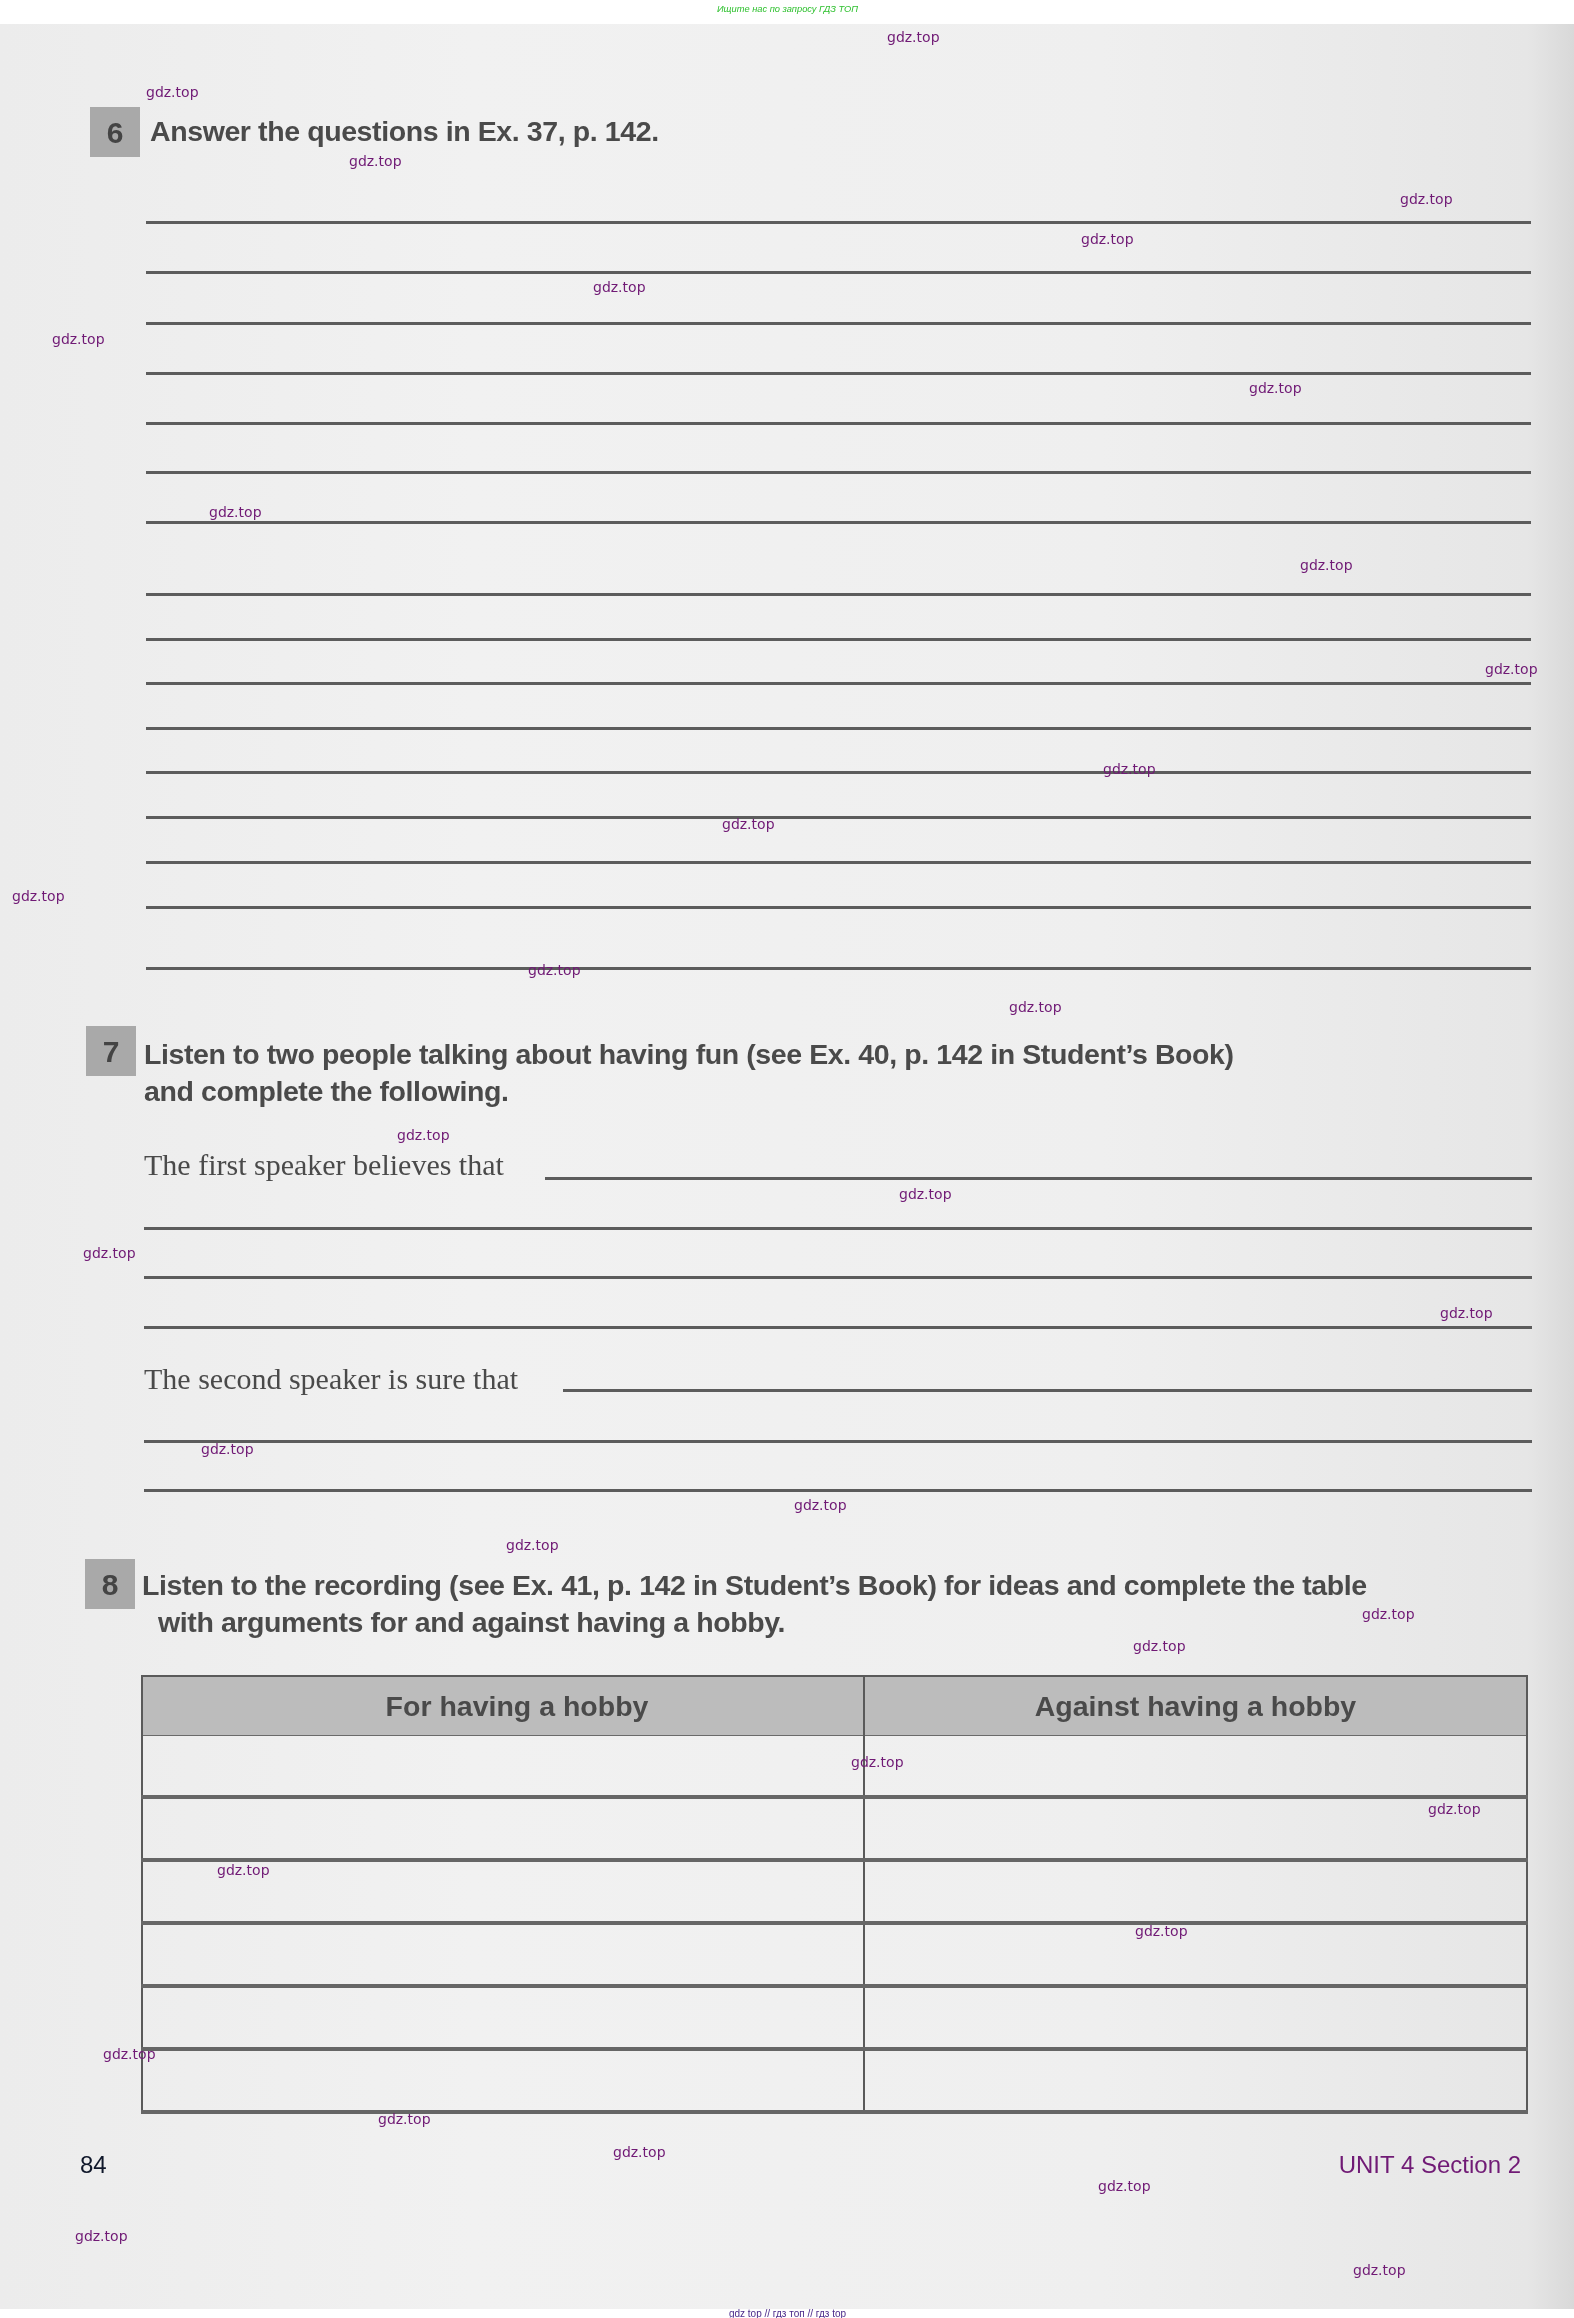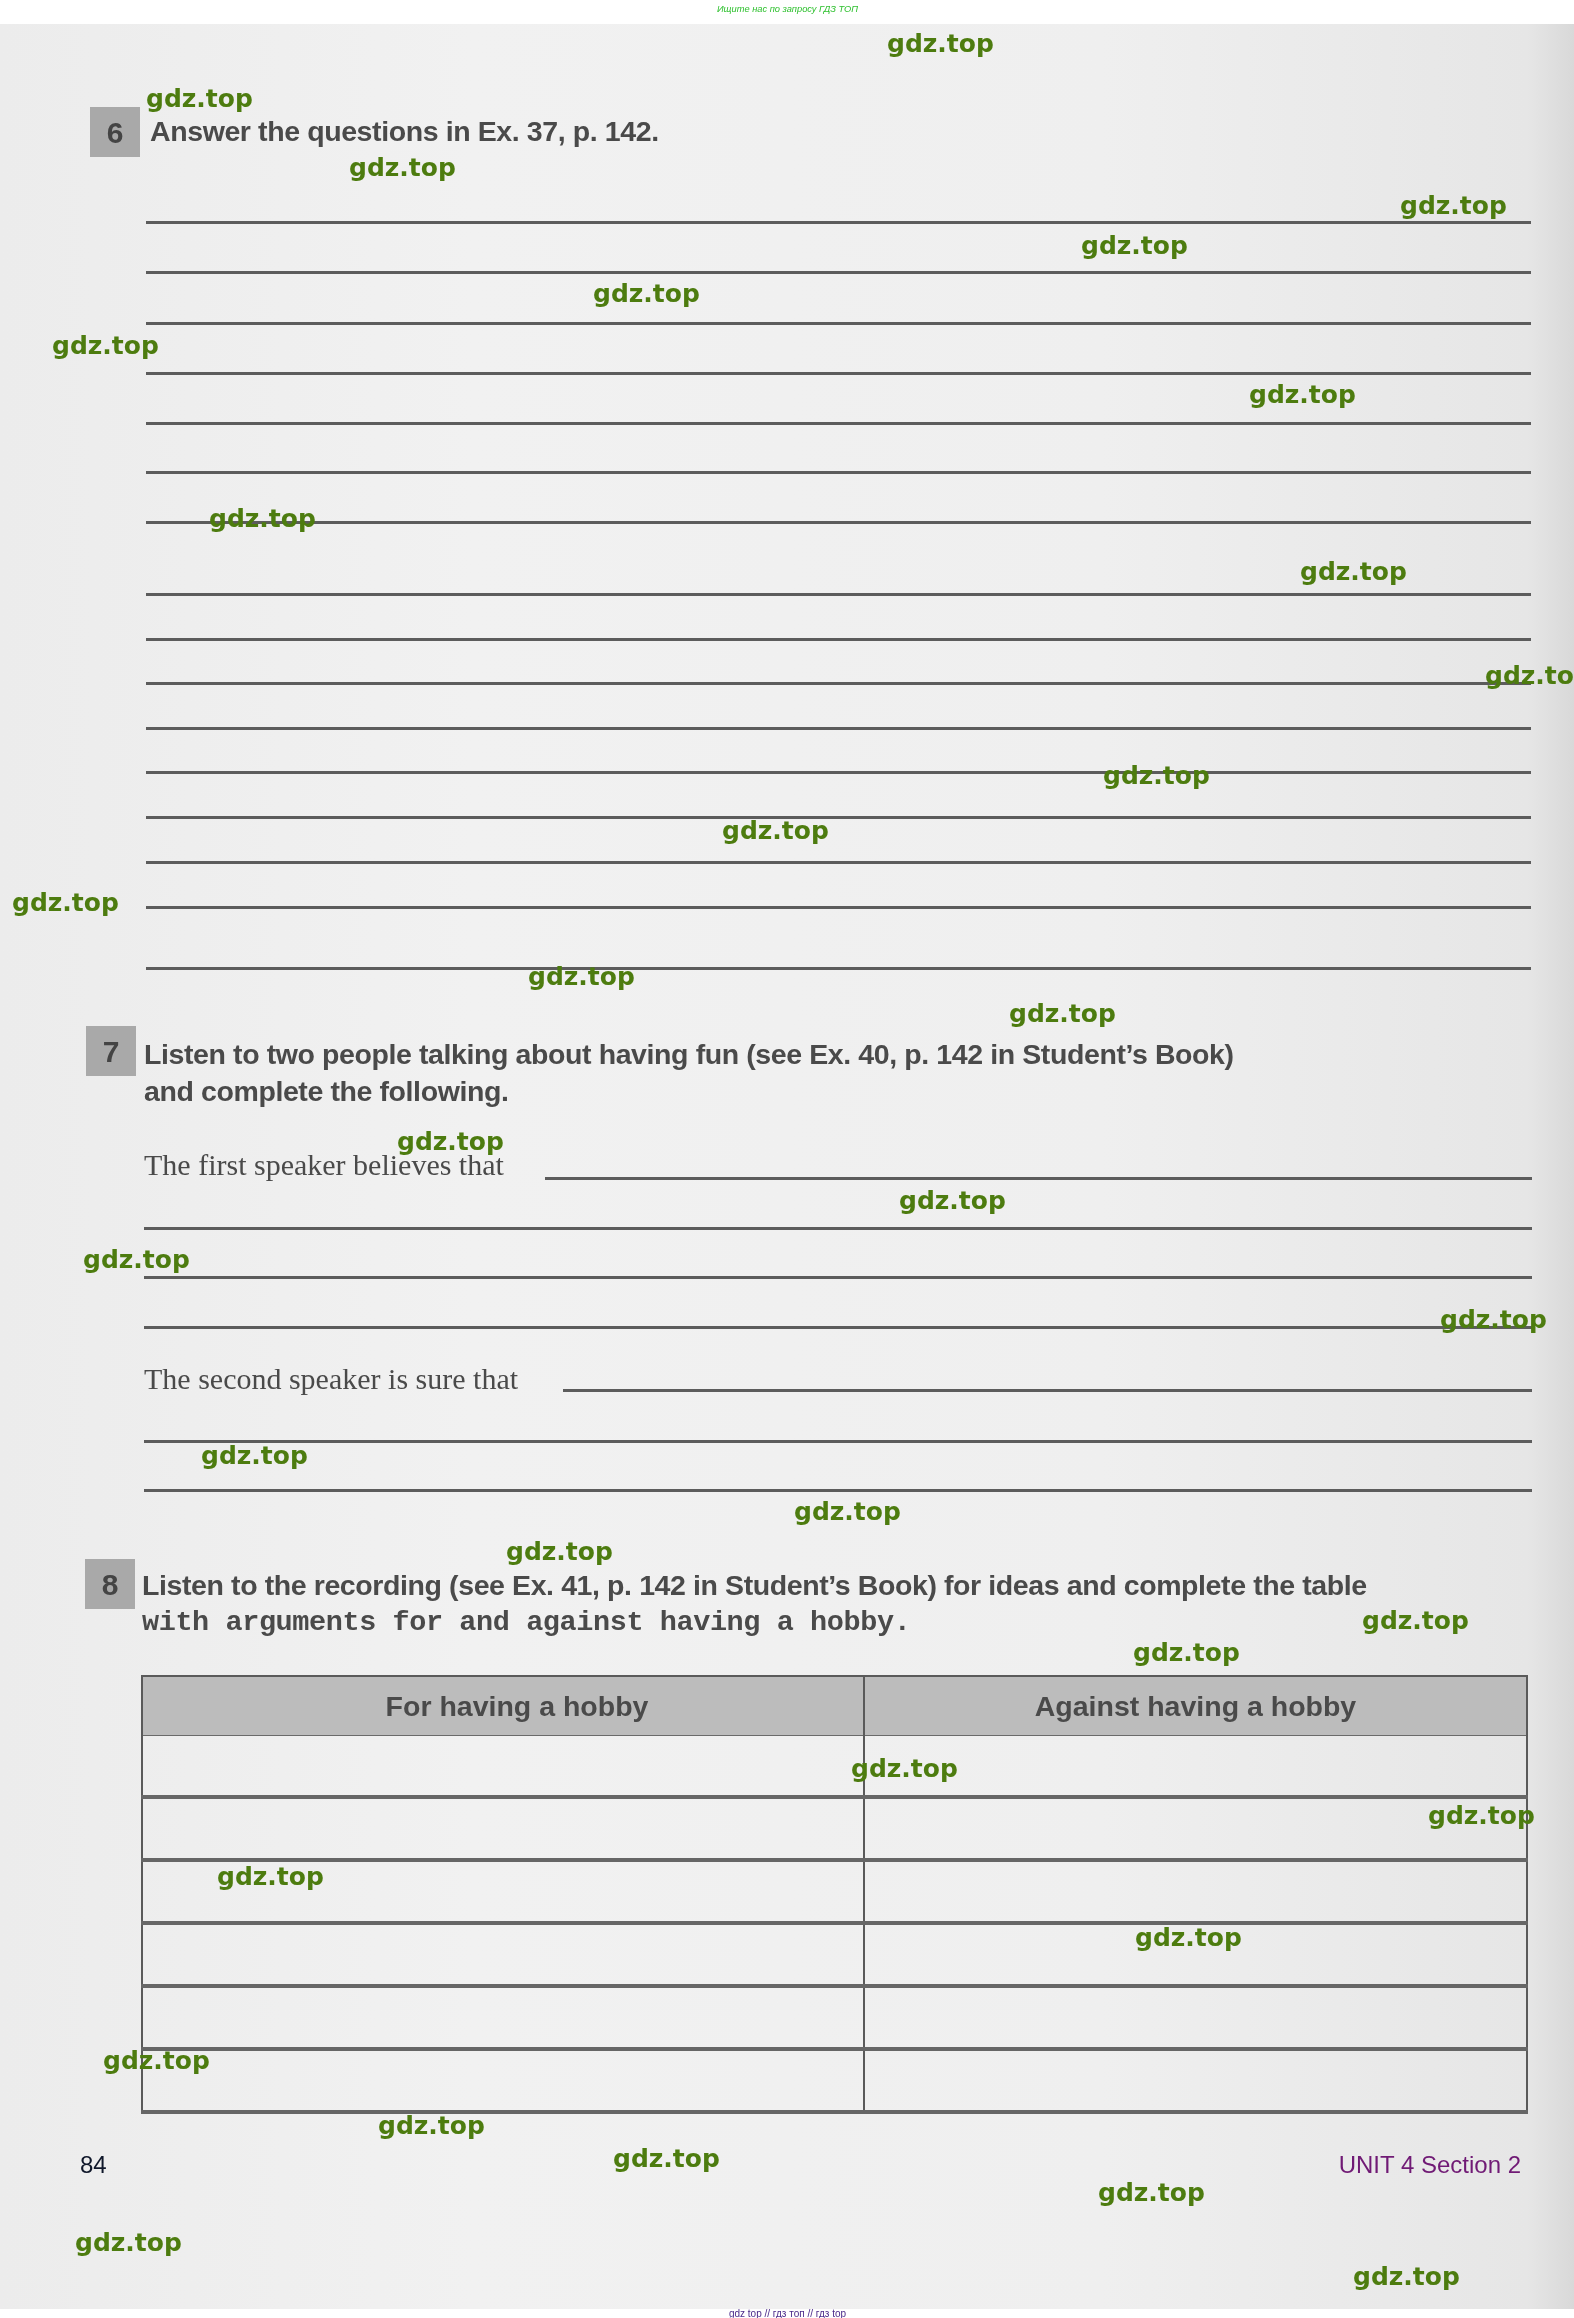--- a/index.html
+++ b/index.html
@@ -10,21 +10,21 @@
          font-size:9.3px; color:#2ec02e; font-family:"Liberation Sans", sans-serif; }
   .page { position:absolute; left:0; top:23.5px; width:1575px; height:2286px;
           background:linear-gradient(90deg,#ececec 0%,#f1f1f1 30%,#efefef 70%,#e6e6e6 97%,#d8d8d8 100%); }
   .bottom-banner { position:absolute; left:0; top:2309px; width:1575px; height:9.3px; background:#fff; }
   .bottom-banner span { position:absolute; left:0; width:1575px; top:-1.4px; text-align:center; font-size:10px; color:#4b2a8a; }
   .ex-num { position:absolute; width:50px; height:50px; background:#a9a9a9; color:#444;
             font-weight:bold; font-size:30px; text-align:center; line-height:51px; }
   .ex-title { position:absolute; font-weight:bold; font-size:28.5px; color:#4a4a4a; letter-spacing:-0.4px; line-height:37px; }
   .rule { position:absolute; height:2.8px; background:#5c5c5c; }
   .prompt { position:absolute; font-family:"Liberation Serif", serif; font-size:30px; color:#4a4a4a; }
-  .wm { position:absolute; font-family:"DejaVu Sans", sans-serif; font-size:25px; color:#4d7c0f;font-weight:bold; }
+  .wm { position:absolute; font-family:"DejaVu Sans", sans-serif; font-size:14px; color:#701a75; }
   table.hobby { position:absolute; left:141px; top:1675px; width:1387px; border-collapse:collapse; }
   table.hobby th { height:56px; background:#bcbcbc; font-size:28.5px; font-weight:bold; color:#4a4a4a;
                    border:2.1px solid #5a5a5a; border-bottom:1.4px solid #6a6a6a; }
   table.hobby td { height:57px; border-left:2.1px solid #5a5a5a; border-right:2.1px solid #5a5a5a;
                    border-bottom:4.3px solid #666; }
   table.hobby th:first-child, table.hobby td:first-child { width:690px;padding-left:29px; }
   .footer-l { position:absolute; left:80px; top:2151px; font-size:24px; color:#0f172a; }
   .footer-r { position:absolute; right:54px; top:2151px; font-size:24px; color:#701a75; }
 </style>
 </head>
@@ -68,21 +68,21 @@
 <div class="rule" style="left:144px;width:1388px;top:1276px;"></div>
 <div class="rule" style="left:144px;width:1388px;top:1326px;"></div>
 
 <div class="prompt" style="left:144px;top:1362px;text-align:center;">The second speaker is sure that</div>
 <div class="rule" style="left:563px;width:969px;top:1389px;"></div>
 <div class="rule" style="left:144px;width:1388px;top:1440px;"></div>
 <div class="rule" style="left:144px;width:1388px;top:1489px;"></div>
 
 <div class="ex-num" style="left:85px;top:1559px;">8</div>
 <div class="ex-title" style="left:142px;top:1567px;">Listen to the recording (see Ex. 41, p. 142 in Student’s Book) for ideas  and complete the table</div>
-<div class="ex-title" style="left:142px;top:1604px;font-family:Liberation Mono, monospace;">with arguments for and against having a hobby.</div>
+<div class="ex-title" style="left:158px;top:1604px;">with arguments for and against having a hobby.</div>
 
 <table class="hobby">
   <thead>
     <tr>
       <th>For having a hobby</th>
       <th>Against having a hobby</th>
     </tr>
   </thead>
   <tbody>
     <tr>

